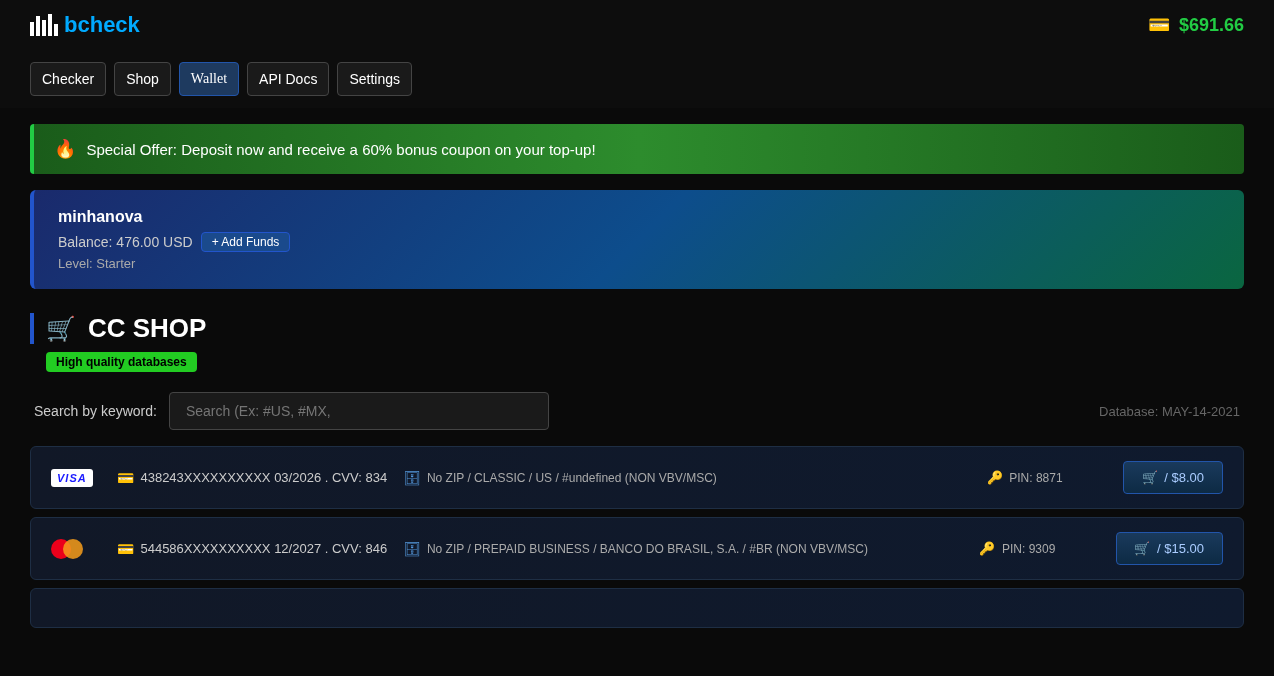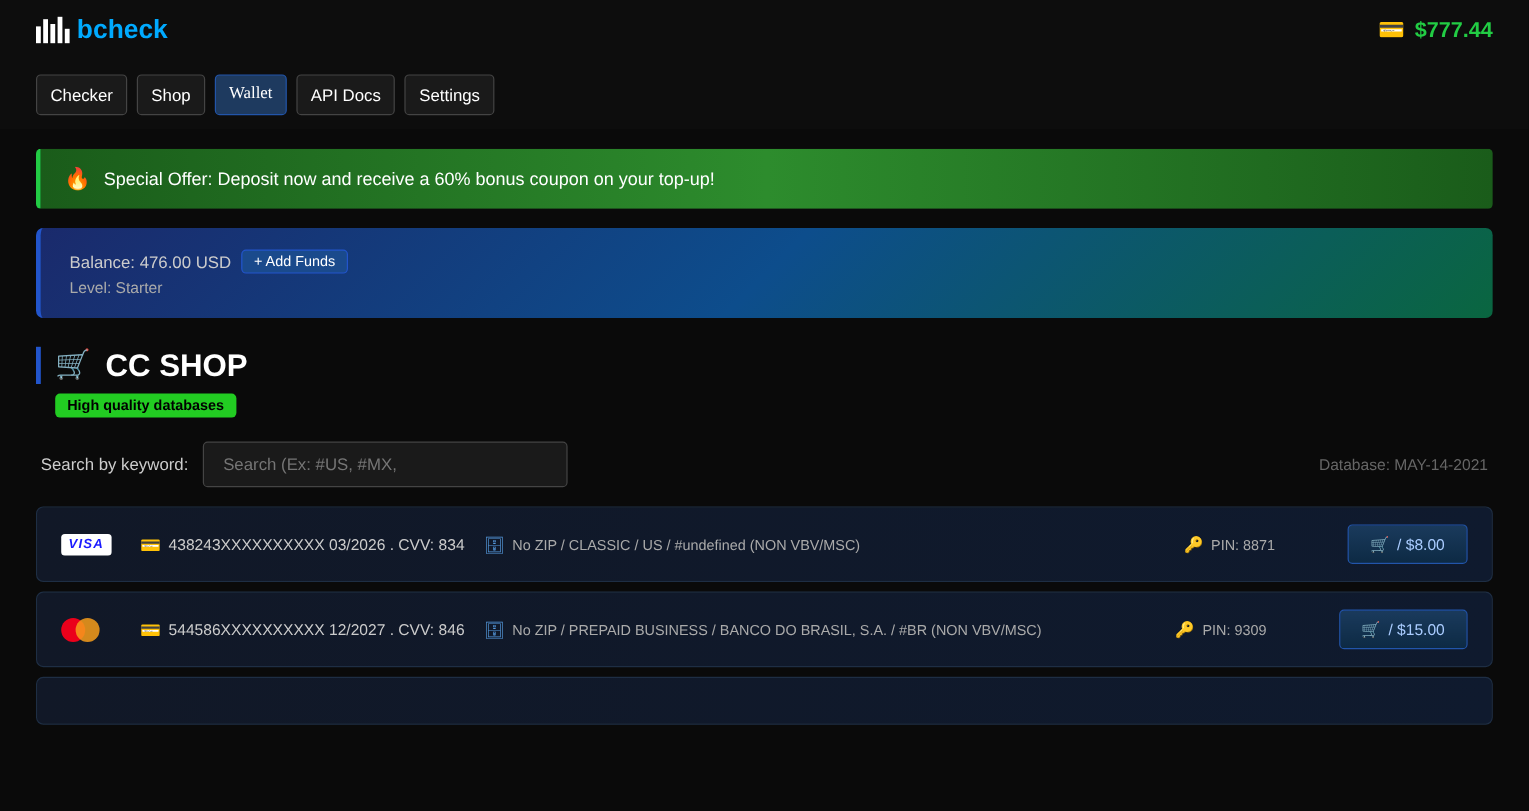--- a/index.html
+++ b/index.html
@@ -178,21 +178,21 @@
       margin-right: 12px;
       white-space: nowrap;
     }
     .search-input {
       background: #1a1a1a;
       border: 1px solid #444;
       color: #fca5a5;
       padding: 10px 16px;
       border-radius: 4px;
       font-size: 14px;
-      width: 304px;
+      width: 380px;
     }
     .search-left {
       display: flex;
       align-items: center;
     }
     .db-label {
       color: #666;
       font-size: 13px;
     }
 
@@ -323,40 +323,41 @@
       <div class="logo-bar" style="height:16px"></div>
       <div class="logo-bar" style="height:22px"></div>
       <div class="logo-bar" style="height:12px"></div>
     </div>
     <span class="logo-text">
       <span>b</span><span style="color:#00aaff">check</span>
     </span>
   </div>
   <div class="wallet-balance">
     <span class="wallet-icon-header">💳</span>
-    <span>$777.44</span>
+    <span>$691.66</span>
   </div>
 </div>
 
 <div class="nav">
   <button class="nav-btn">Checker</button>
   <button class="nav-btn">Shop</button>
   <button class="nav-btn active">Wallet</button>
   <button class="nav-btn">API Docs</button>
   <button class="nav-btn">Settings</button>
 </div>
 
 <div class="content">
 
   <div class="offer-banner">
     <span class="offer-icon">🔥</span>
     <span>Special Offer: Deposit now and receive a 60% bonus coupon on your top-up!</span>
   </div>
 
   <div class="user-card">
+    <div class="user-name">minhanova</div>
     <div class="user-balance">
       <span>Balance: 476.00 USD</span>
       <button class="add-funds-btn">+ Add Funds</button>
     </div>
     <div class="user-level">Level: Starter</div>
   </div>
 
   <div class="shop-header">
     <span class="cart-icon">🛒</span>
     <span class="shop-title">CC SHOP</span>

